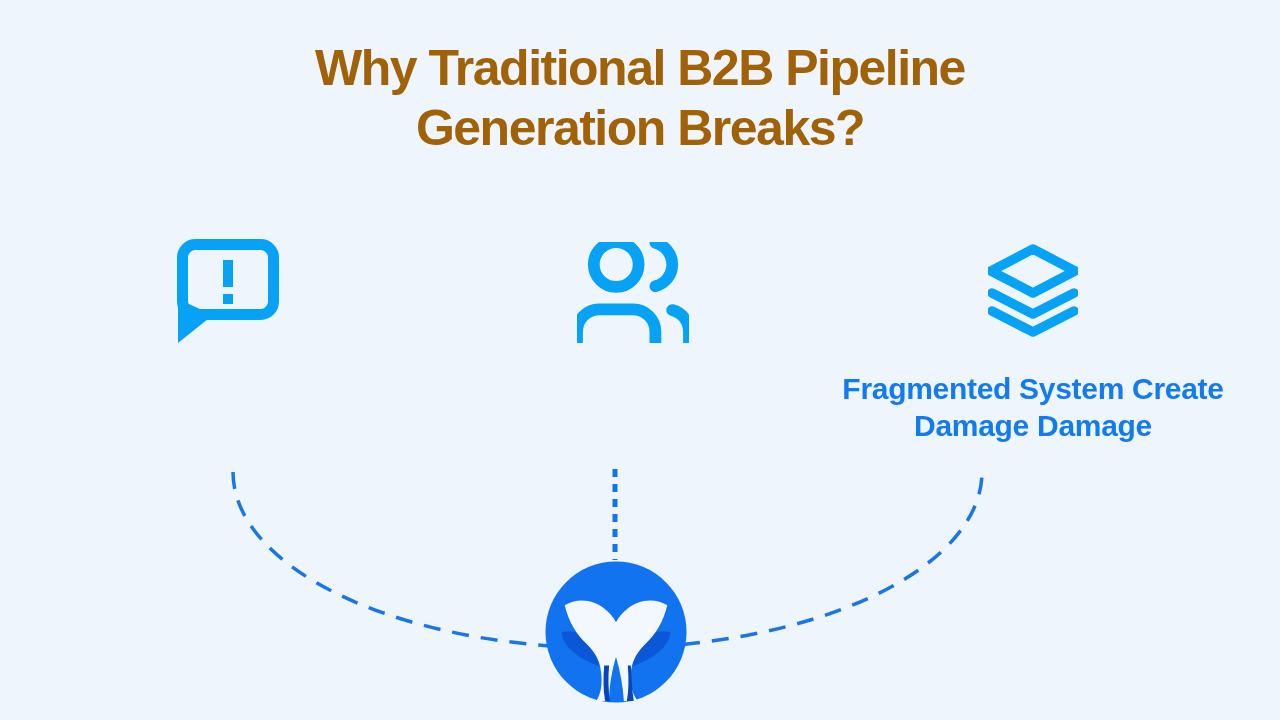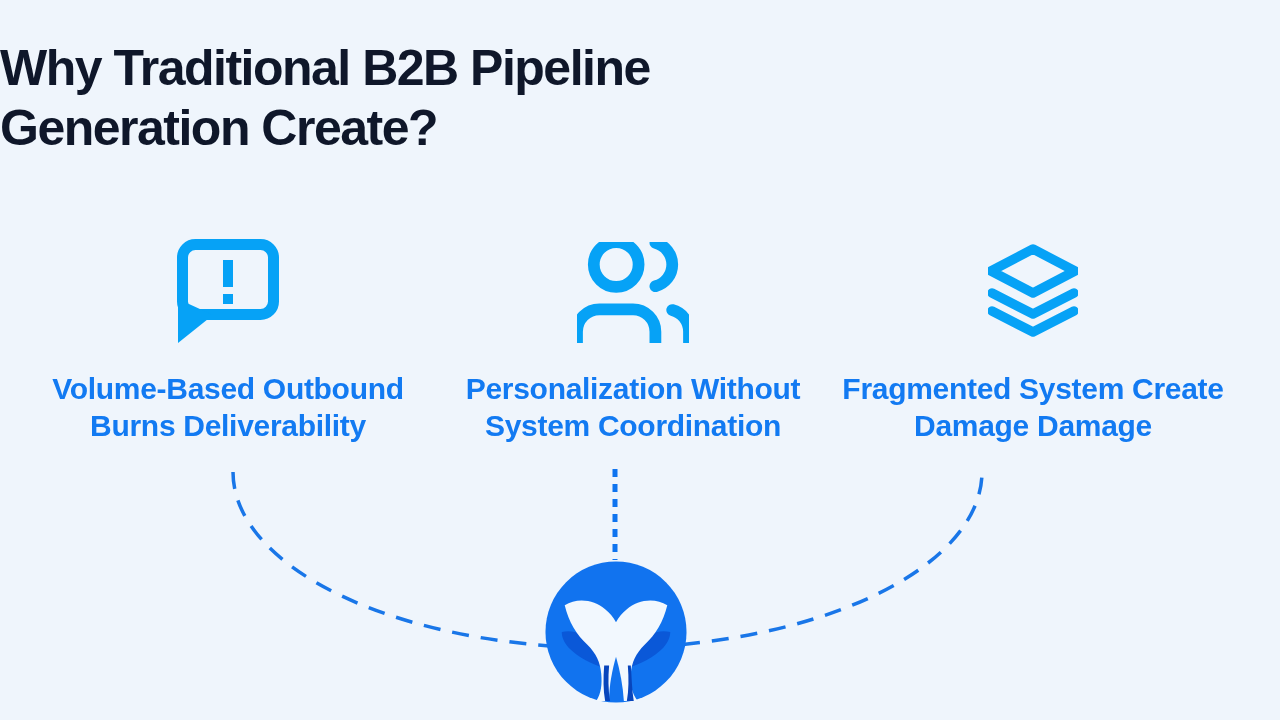--- a/index.html
+++ b/index.html
@@ -14,21 +14,22 @@
     height: 720px;
     background: #EFF5FC;
     overflow: hidden;
     margin: 0 auto;
   }
   .title {
     position: absolute;
     top: 38px;
     left: 0;
     width: 100%;
-    color: #0f172a;
+    text-align: center;
+    color: #a16207;
     font-weight: 800;
     font-size: 50px;
     line-height: 60px;
     letter-spacing: -1.5px;
   }
   .title span { display: block; }
 
   .column {
     position: absolute;
     top: 236px;
@@ -72,50 +73,42 @@
     height: 144px;
   }
 </style>
 </head>
 <body>
 
 <div class="slide">
 
   <div class="title">
     <span>Why Traditional B2B Pipeline</span>
-    <span>Generation Create?</span>
+    <span>Generation Breaks?</span>
   </div>
 
   <div class="column col-1">
     <div class="icon-box">
       <svg width="102" height="106" viewBox="0 0 102 106" fill="none">
         <rect x="5.5" y="5.5" width="91" height="70" rx="13" stroke="#06A2F6" stroke-width="11"></rect>
         <path d="M 1,60 L 1,104 L 36,76 Z" fill="#06A2F6"></path>
         <rect x="46" y="21" width="10" height="27" fill="#06A2F6"></rect>
         <rect x="46" y="55" width="10" height="10" fill="#06A2F6"></rect>
       </svg>
     </div>
-    <div class="col-label">
-      <span>Volume-Based Outbound</span>
-      <span>Burns Deliverability</span>
-    </div>
   </div>
 
   <div class="column col-2">
     <div class="icon-box">
       <svg width="112" height="101" viewBox="2 3 20 18" fill="none" stroke="#06A2F6" stroke-width="2.1" stroke-linecap="round" stroke-linejoin="round">
         <path d="M16 21v-2a4 4 0 0 0-4-4H6a4 4 0 0 0-4 4v2"></path>
         <circle cx="9" cy="7" r="4"></circle>
         <path d="M22 21v-2a4 4 0 0 0-3-3.87"></path>
         <path d="M16 3.13a4 4 0 0 1 0 7.75"></path>
       </svg>
-    </div>
-    <div class="col-label">
-      <span>Personalization Without</span>
-      <span>System Coordination</span>
     </div>
   </div>
 
   <div class="column col-3">
     <div class="icon-box">
       <svg width="90" height="96" viewBox="0 0 90 96" fill="none" stroke="#06A2F6" stroke-width="9.5" stroke-linecap="round" stroke-linejoin="round">
         <path d="M 45,5 L 87,27 L 45,49 L 3,27 Z"></path>
         <path d="M 4,49 L 45,70 L 86,49"></path>
         <path d="M 4,67 L 45,88 L 86,67"></path>
       </svg>

